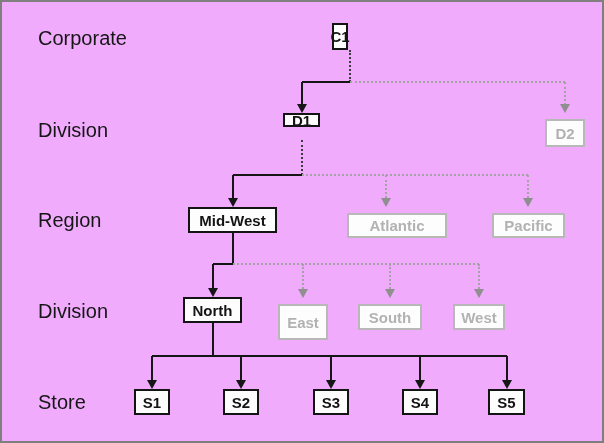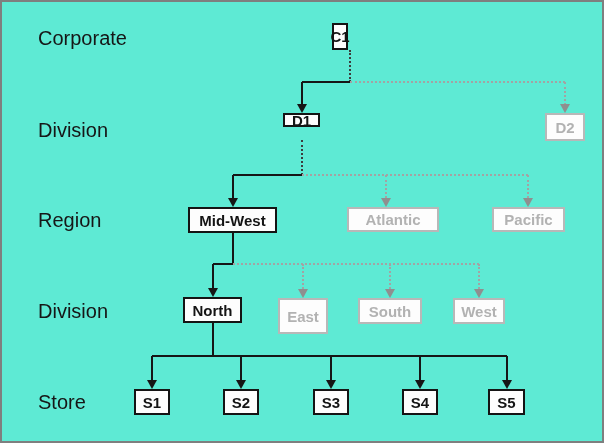--- a/index.html
+++ b/index.html
@@ -1,20 +1,20 @@
 <!DOCTYPE html>
 <html><head>
 <meta charset="utf-8">
 <style>
   html,body{margin:0;padding:0;background:#ffffff;}
   .canvas{
     position:relative;
     width:604px;height:443px;
     box-sizing:border-box;
-    background:#5eead4;
+    background:#f0abfc;
     border:2px solid #7f7f7f;
     font-family:"Liberation Sans", sans-serif;
     overflow:hidden;
   }
   .rowlabel{
     position:absolute;left:36px;
     font-size:20px;line-height:22px;color:#161616;
     white-space:nowrap;
   }
   .node{
@@ -23,20 +23,21 @@
     background:#fdfdfd;
     border:2px solid #141414;
     color:#141414;
     font-size:15px;font-weight:bold;
     display:flex;align-items:center;justify-content:center;
     white-space:nowrap;
   }
   .node.inactive{
     border:2px solid #b8b8b8;
     color:#b2b2b2;
+    margin-top:6px;
   }
   .ln{position:absolute;}
   .h{height:2px;background:#161616;}
   .v{width:2px;background:#161616;}
   .hd{height:0;border-top:2px dotted #a3a3a3;}
   .vd{width:0;border-left:2px dotted #a3a3a3;}
   .vdb{width:0;border-left:2px dotted #3c3c3c;}
   .arr{
     position:absolute;width:0;height:0;
     border-left:5px solid transparent;
@@ -98,21 +99,21 @@
   <div class="arr" style="left:413px;top:378px"></div>
   <div class="ln v" style="left:504px;top:354px;height:25px"></div>
   <div class="arr" style="left:500px;top:378px"></div>
 
   <div class="node" style="left:330px;top:21px;width:16px;height:27px">C1</div>
 
   <div class="node" style="left:281px;top:111px;width:37px;height:14px">D1</div>
   <div class="node inactive" style="left:543px;top:111px;width:40px;height:28px">D2</div>
 
   <div class="node" style="left:186px;top:205px;width:89px;height:26px">Mid-West</div>
-  <div class="node inactive" style="left:345px;top:205px;width:92px;height:25px">Atlantic</div>
+  <div class="node inactive" style="left:345px;top:205px;width:100px;height:25px">Atlantic</div>
   <div class="node inactive" style="left:490px;top:205px;width:73px;height:25px">Pacific</div>
 
   <div class="node" style="left:181px;top:295px;width:59px;height:26px">North</div>
   <div class="node inactive" style="left:276px;top:296px;width:50px;height:36px">East</div>
   <div class="node inactive" style="left:451px;top:296px;width:52px;height:26px">West</div>
   <div class="node inactive" style="left:356px;top:296px;width:64px;height:26px">South</div>
 
   <div class="node" style="left:132px;top:387px;width:36px;height:26px">S1</div>
   <div class="node" style="left:221px;top:387px;width:36px;height:26px">S2</div>
   <div class="node" style="left:311px;top:387px;width:36px;height:26px">S3</div>

